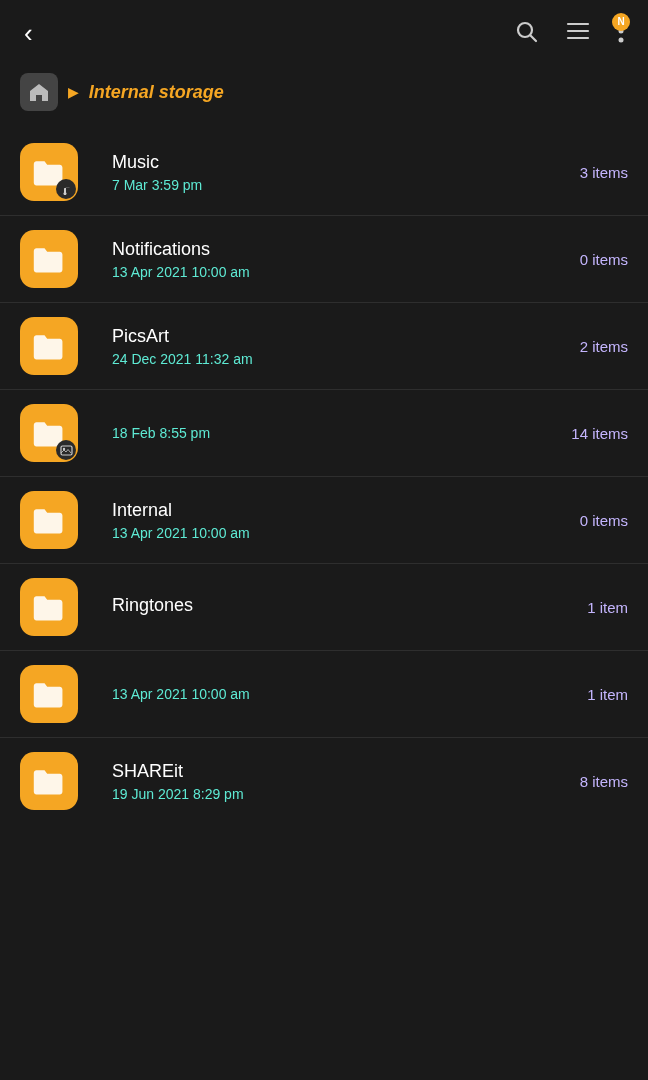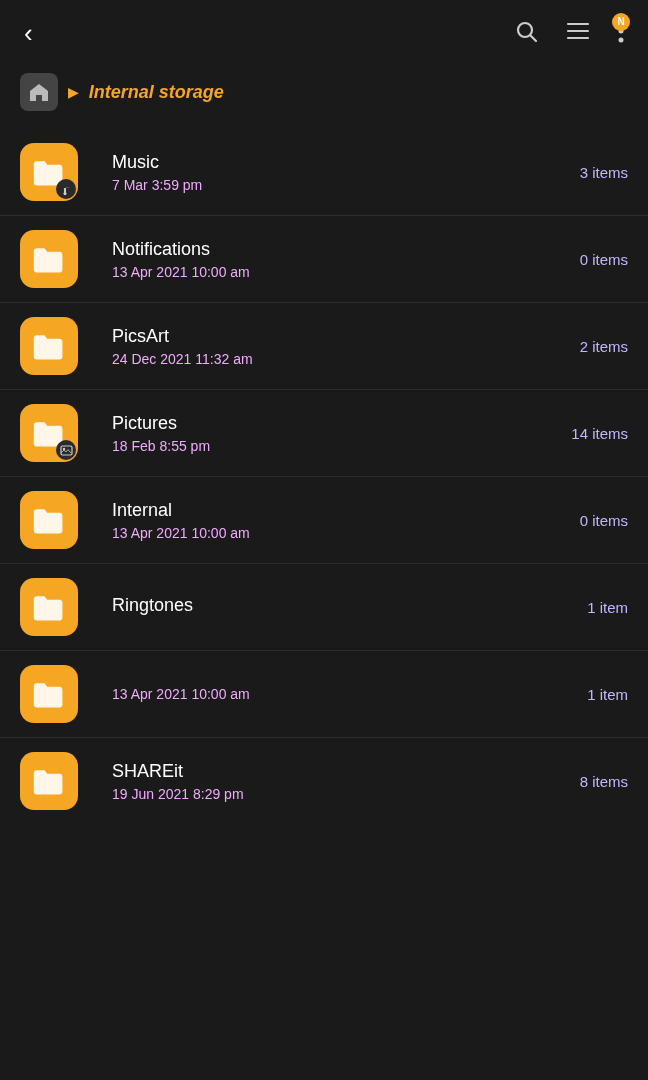--- a/index.html
+++ b/index.html
@@ -153,21 +153,21 @@
 
     .folder-name {
       font-size: 18px;
       font-weight: 500;
       color: #ffffff;
       margin-bottom: 4px;
     }
 
     .folder-date {
       font-size: 14px;
-      color: #f0abfc;
+      color: #5eead4;
     }
 
     .folder-count {
       font-size: 15px;
       color: #c4b5fd;
       margin-left: 12px;
       white-space: nowrap;
     }
   </style>
 </head>
@@ -265,21 +265,20 @@
       </svg>
       <div class="folder-badge">
       <svg width="13" height="11" viewBox="0 0 13 11" fill="#ccc">
         <rect x="1" y="1" width="11" height="9" rx="1.5" fill="none" stroke="#ccc" stroke-width="1.2"></rect>
         <circle cx="4" cy="4" r="1.2" fill="#ccc"></circle>
         <path d="M1 8l3-3 2 2 2-2.5 3 3.5" stroke="#ccc" stroke-width="0.8" fill="none"></path>
       </svg>
     </div>
     </div>
     <div class="folder-info">
-      <div class="folder-name">Pictures</div>
       <div class="folder-date">18 Feb 8:55 pm</div>
     </div>
     <div class="folder-count">14 items</div>
   </div>
     <div class="folder-item">
     <div class="folder-icon-wrap">
       <svg class="folder-svg" viewBox="0 0 38 30" fill="none">
         <path d="M2 6C2 4.343 3.343 3 5 3h9l3 4h14c1.657 0 3 1.343 3 3v17c0 1.657-1.343 3-3 3H5c-1.657 0-3-1.343-3-3V6z" fill="white" opacity="0.9"></path>
       </svg>
 

